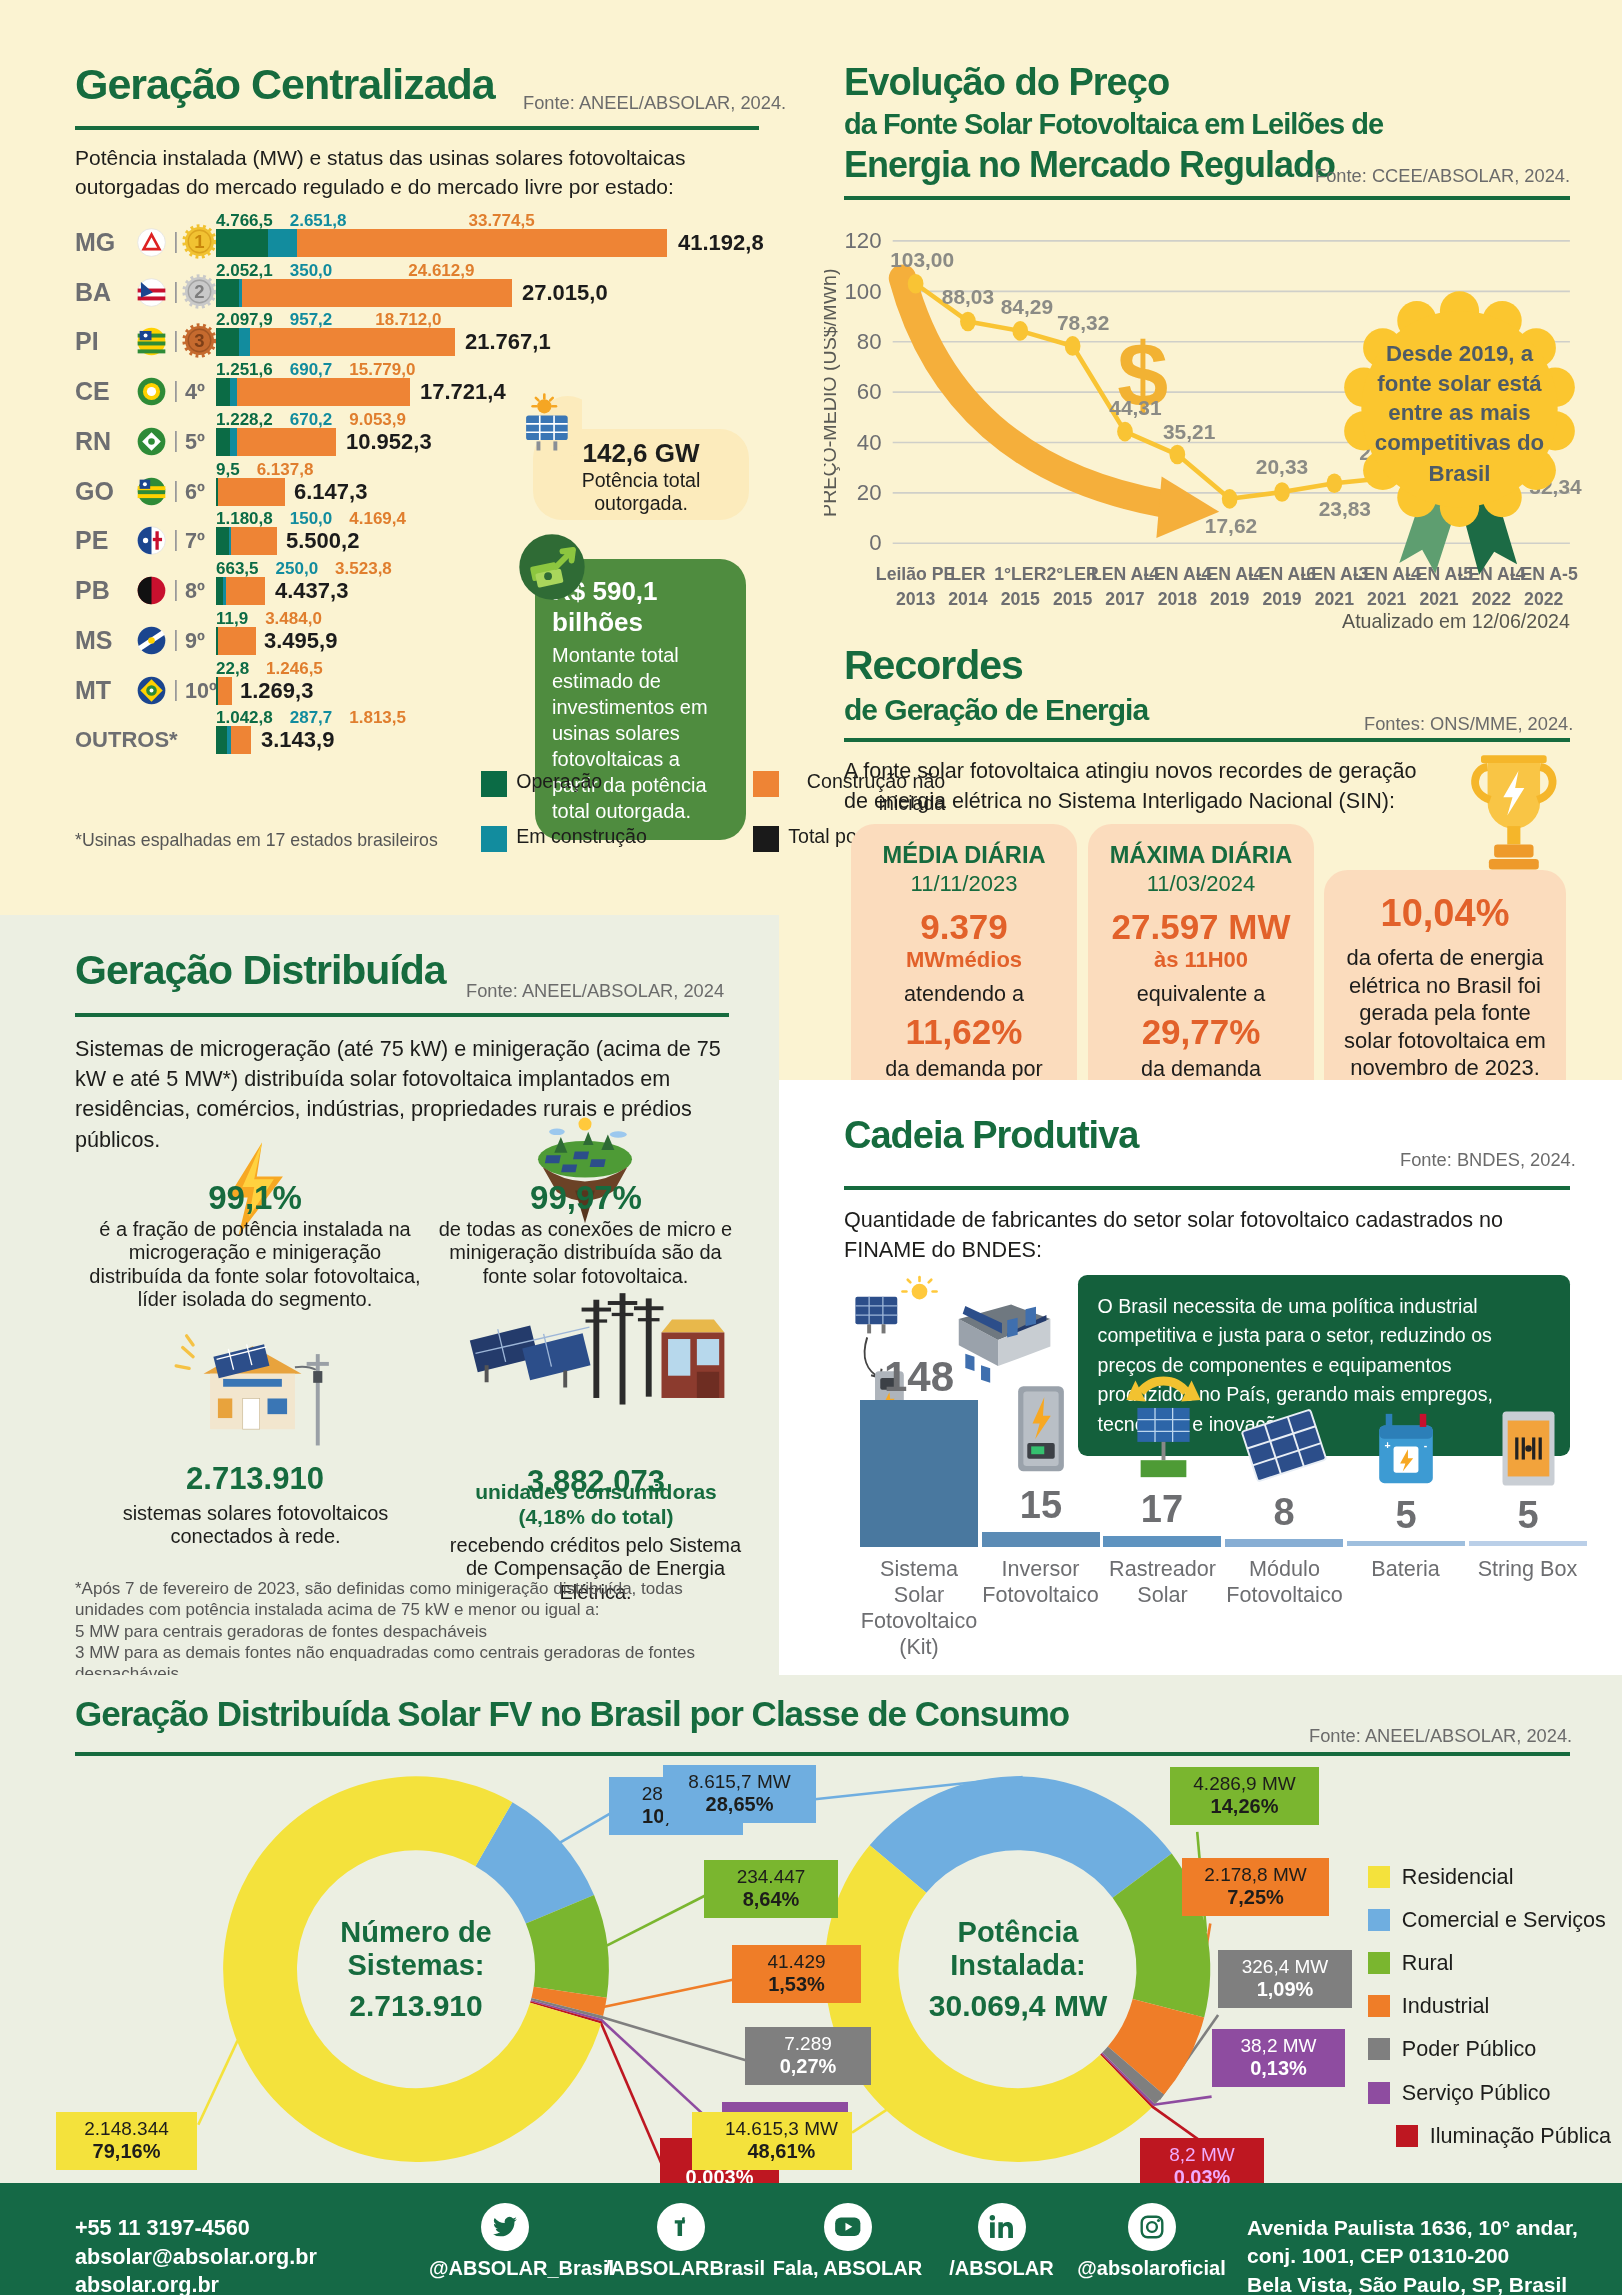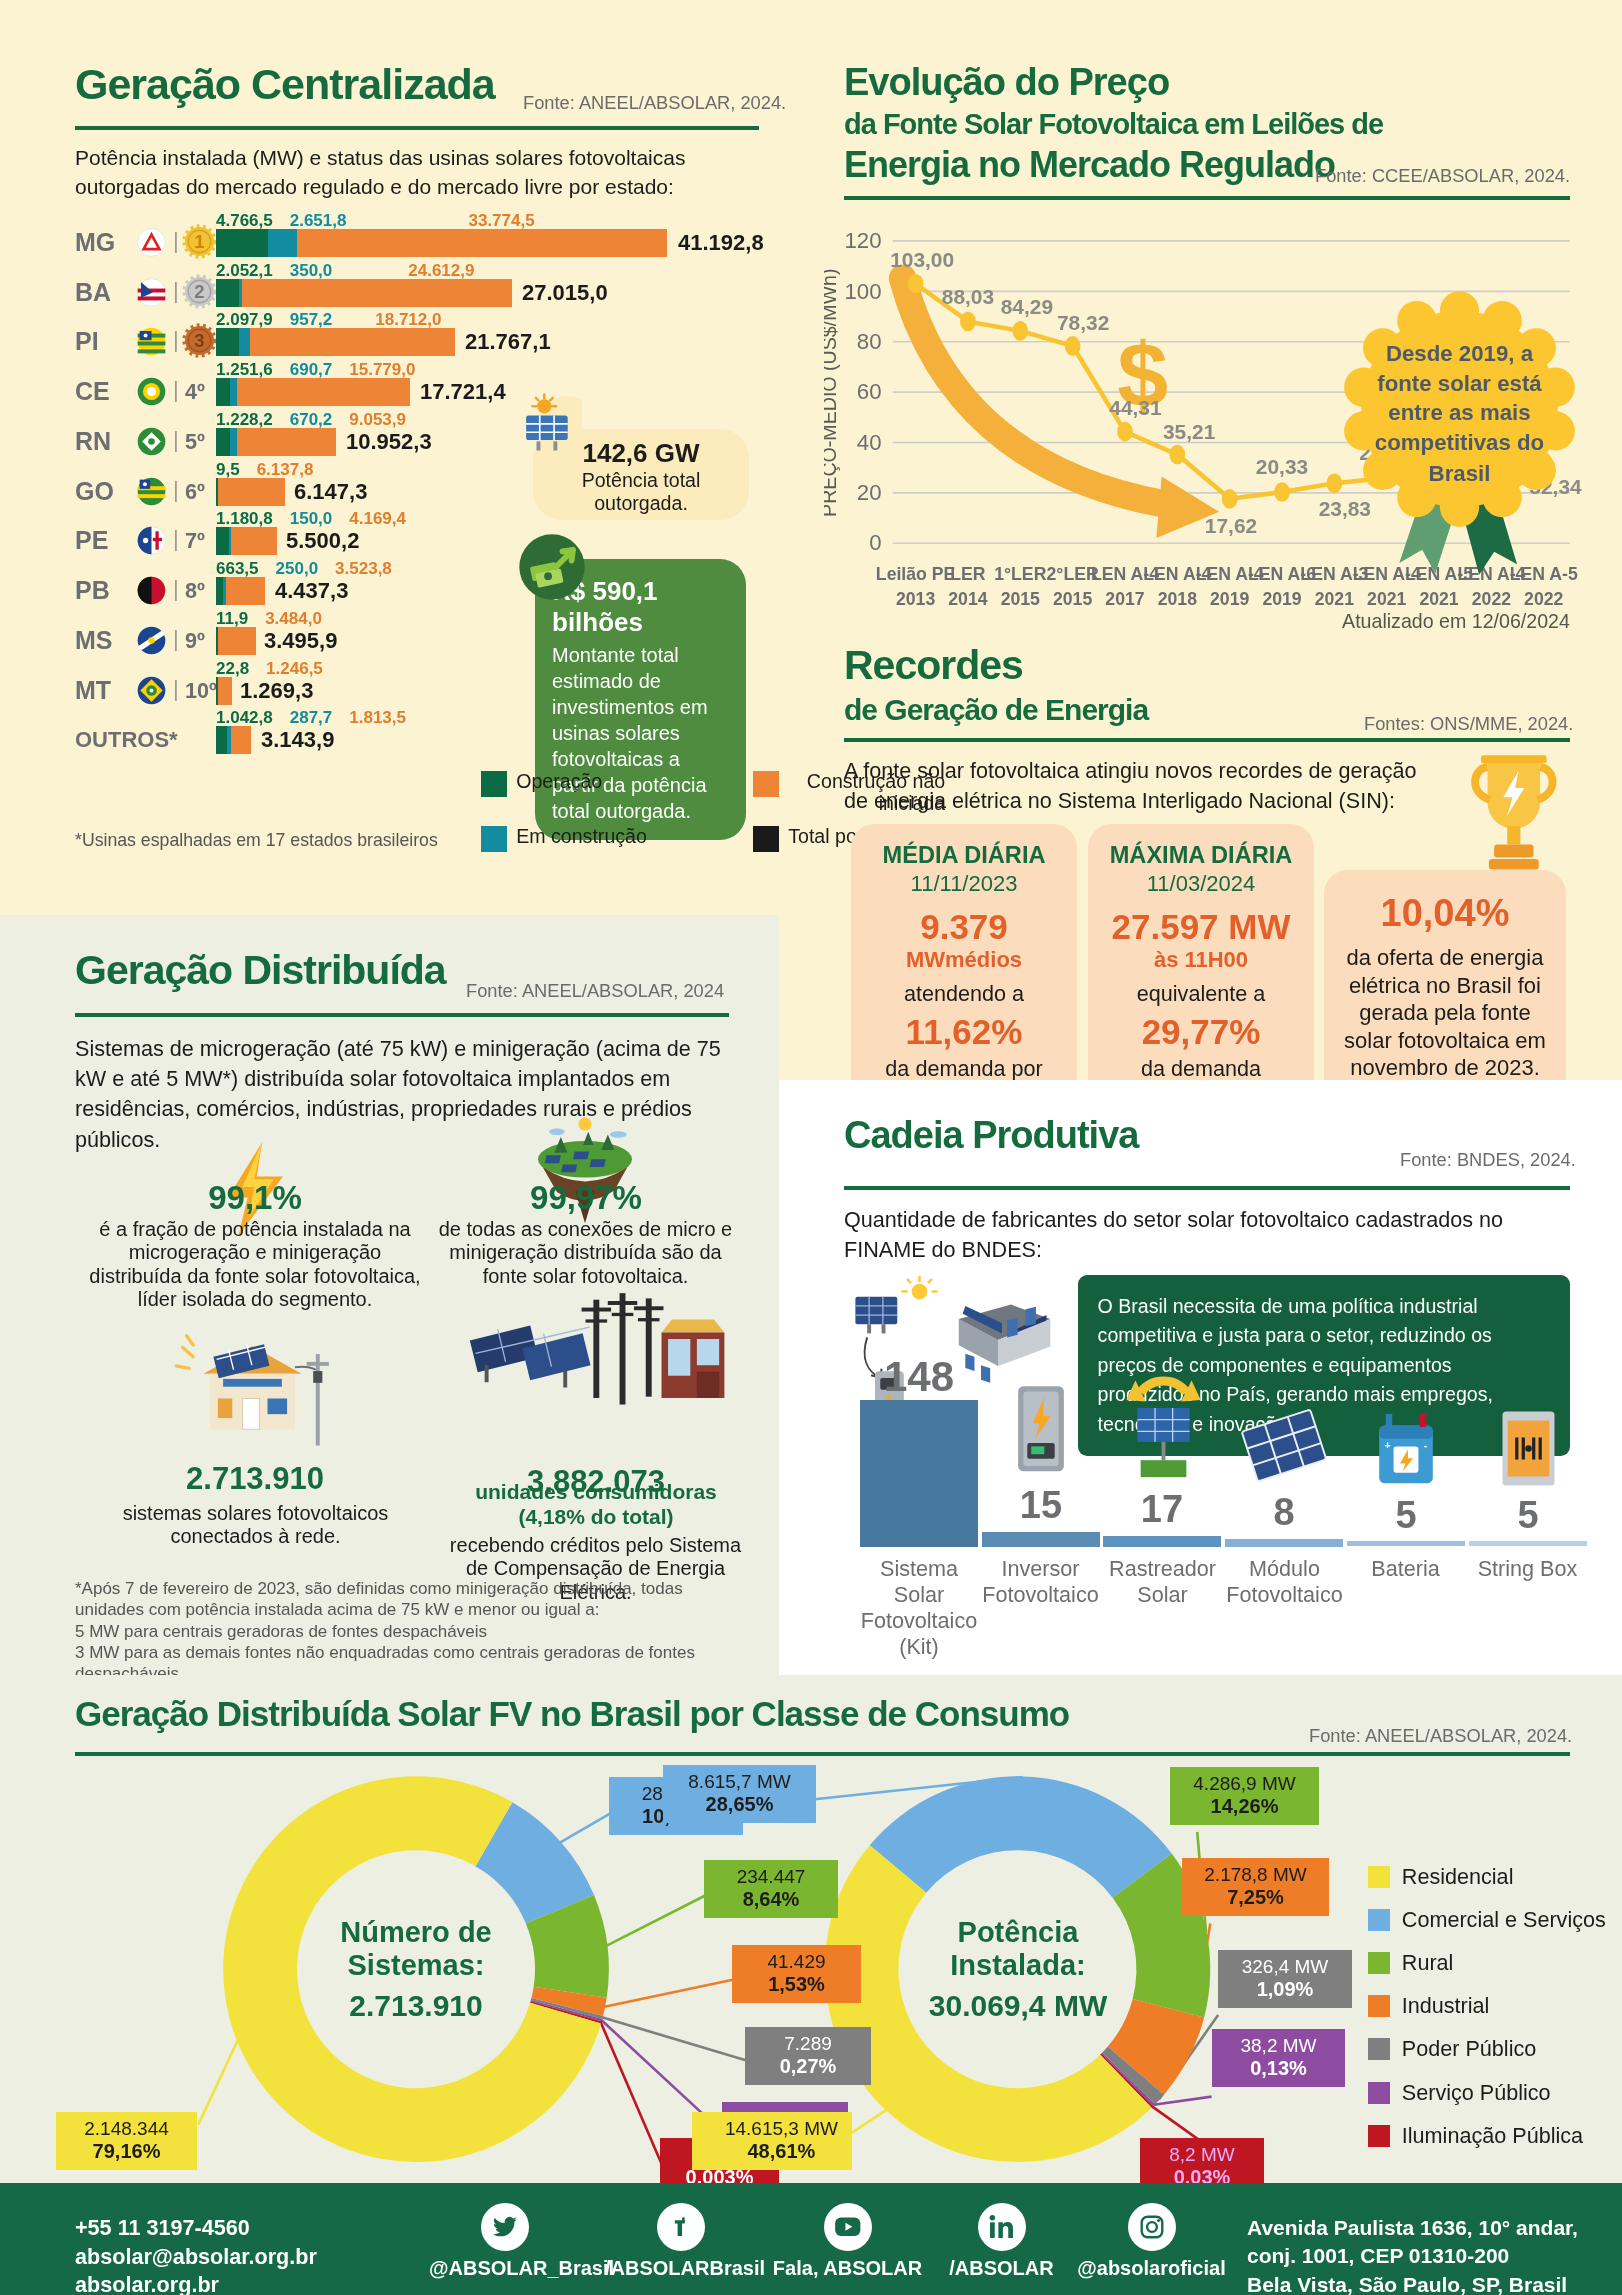--- a/index.html
+++ b/index.html
@@ -858,21 +858,21 @@
         <div>Industrial</div>
       </div>
       <div class="lg-item" style="left: 1368px; top: 2036px;">
         <div class="sw" style="background: rgb(127, 127, 127);"></div>
         <div>Poder Público</div>
       </div>
       <div class="lg-item" style="left: 1368px; top: 2080px;">
         <div class="sw" style="background: rgb(142, 76, 160);"></div>
         <div>Serviço Público</div>
       </div>
-      <div class="lg-item" style="left: 1368px; top: 2123px;">
+      <div class="lg-item" style="left: 1396px; top: 2123px;">
         <div class="sw" style="background: rgb(190, 23, 33);"></div>
         <div>Iluminação Pública</div>
       </div>
     </div>
 
   <div id="footer" class="abs">
     <div class="abs" style="left:75px;top:31px;font-size:21.6px;font-weight:bold;line-height:1.32;">
       <div>+55 11 3197-4560</div>
       <div>absolar@absolar.org.br</div>
       <div>absolar.org.br</div>

